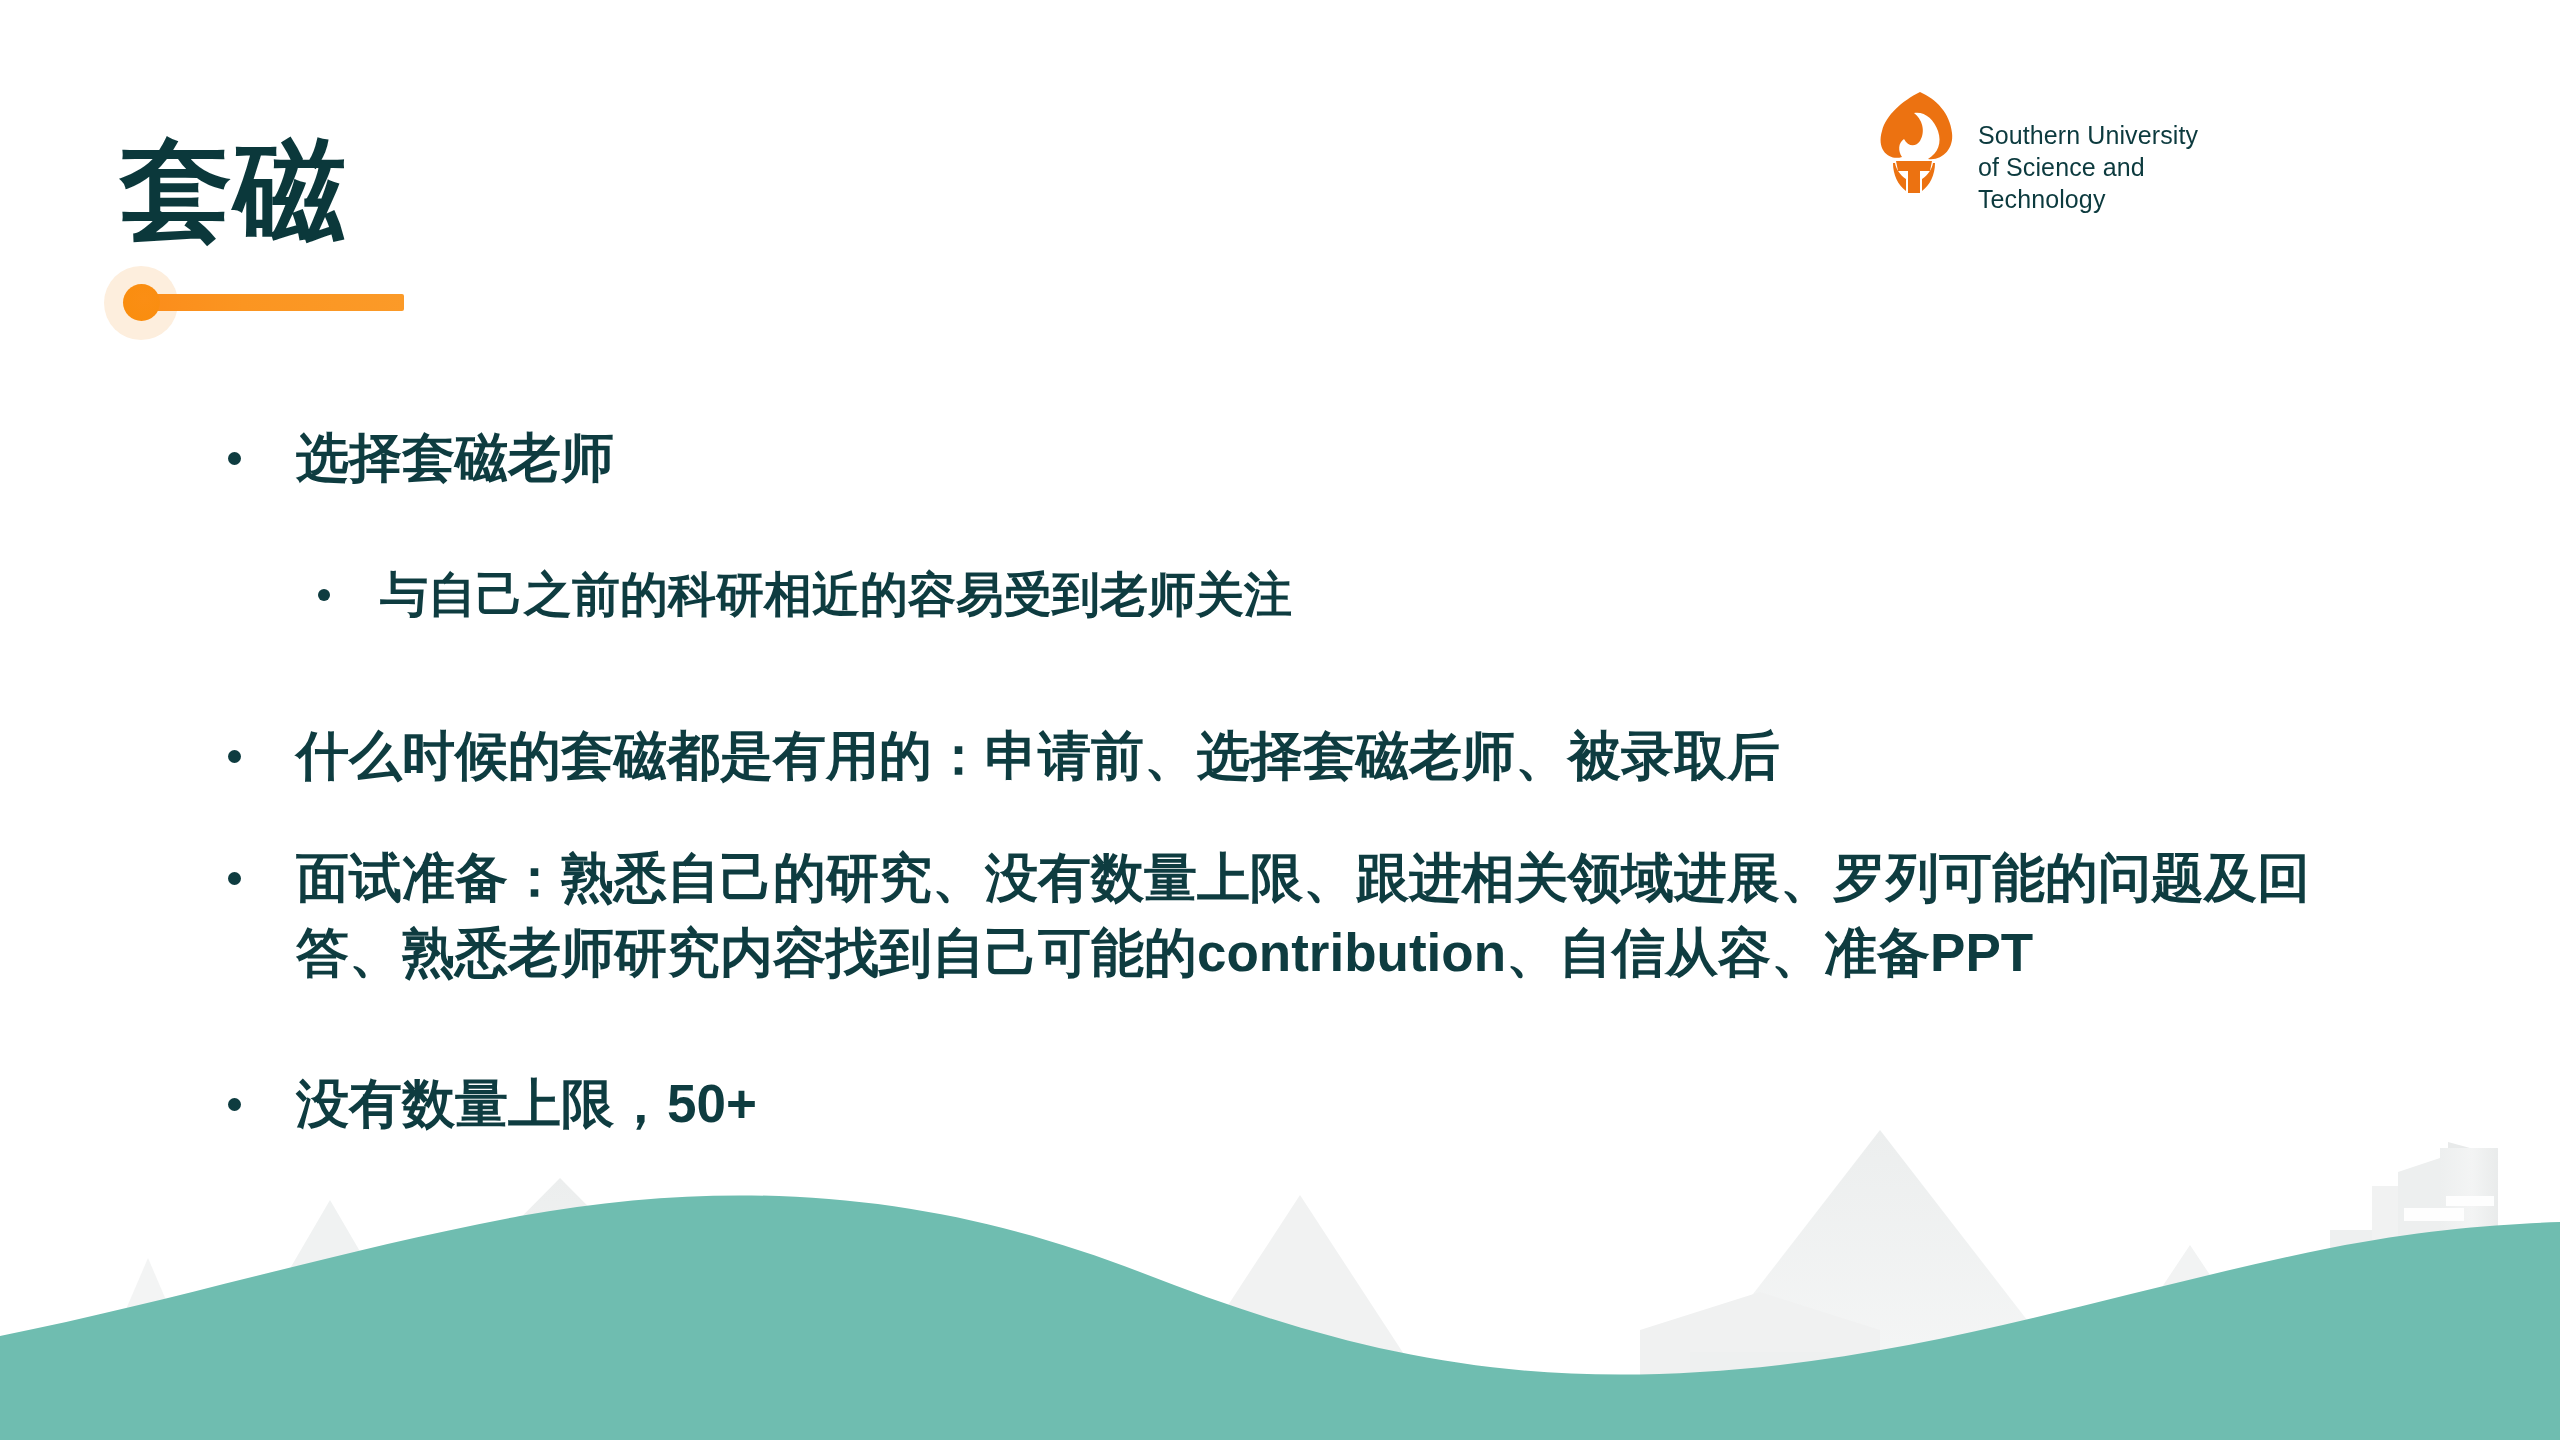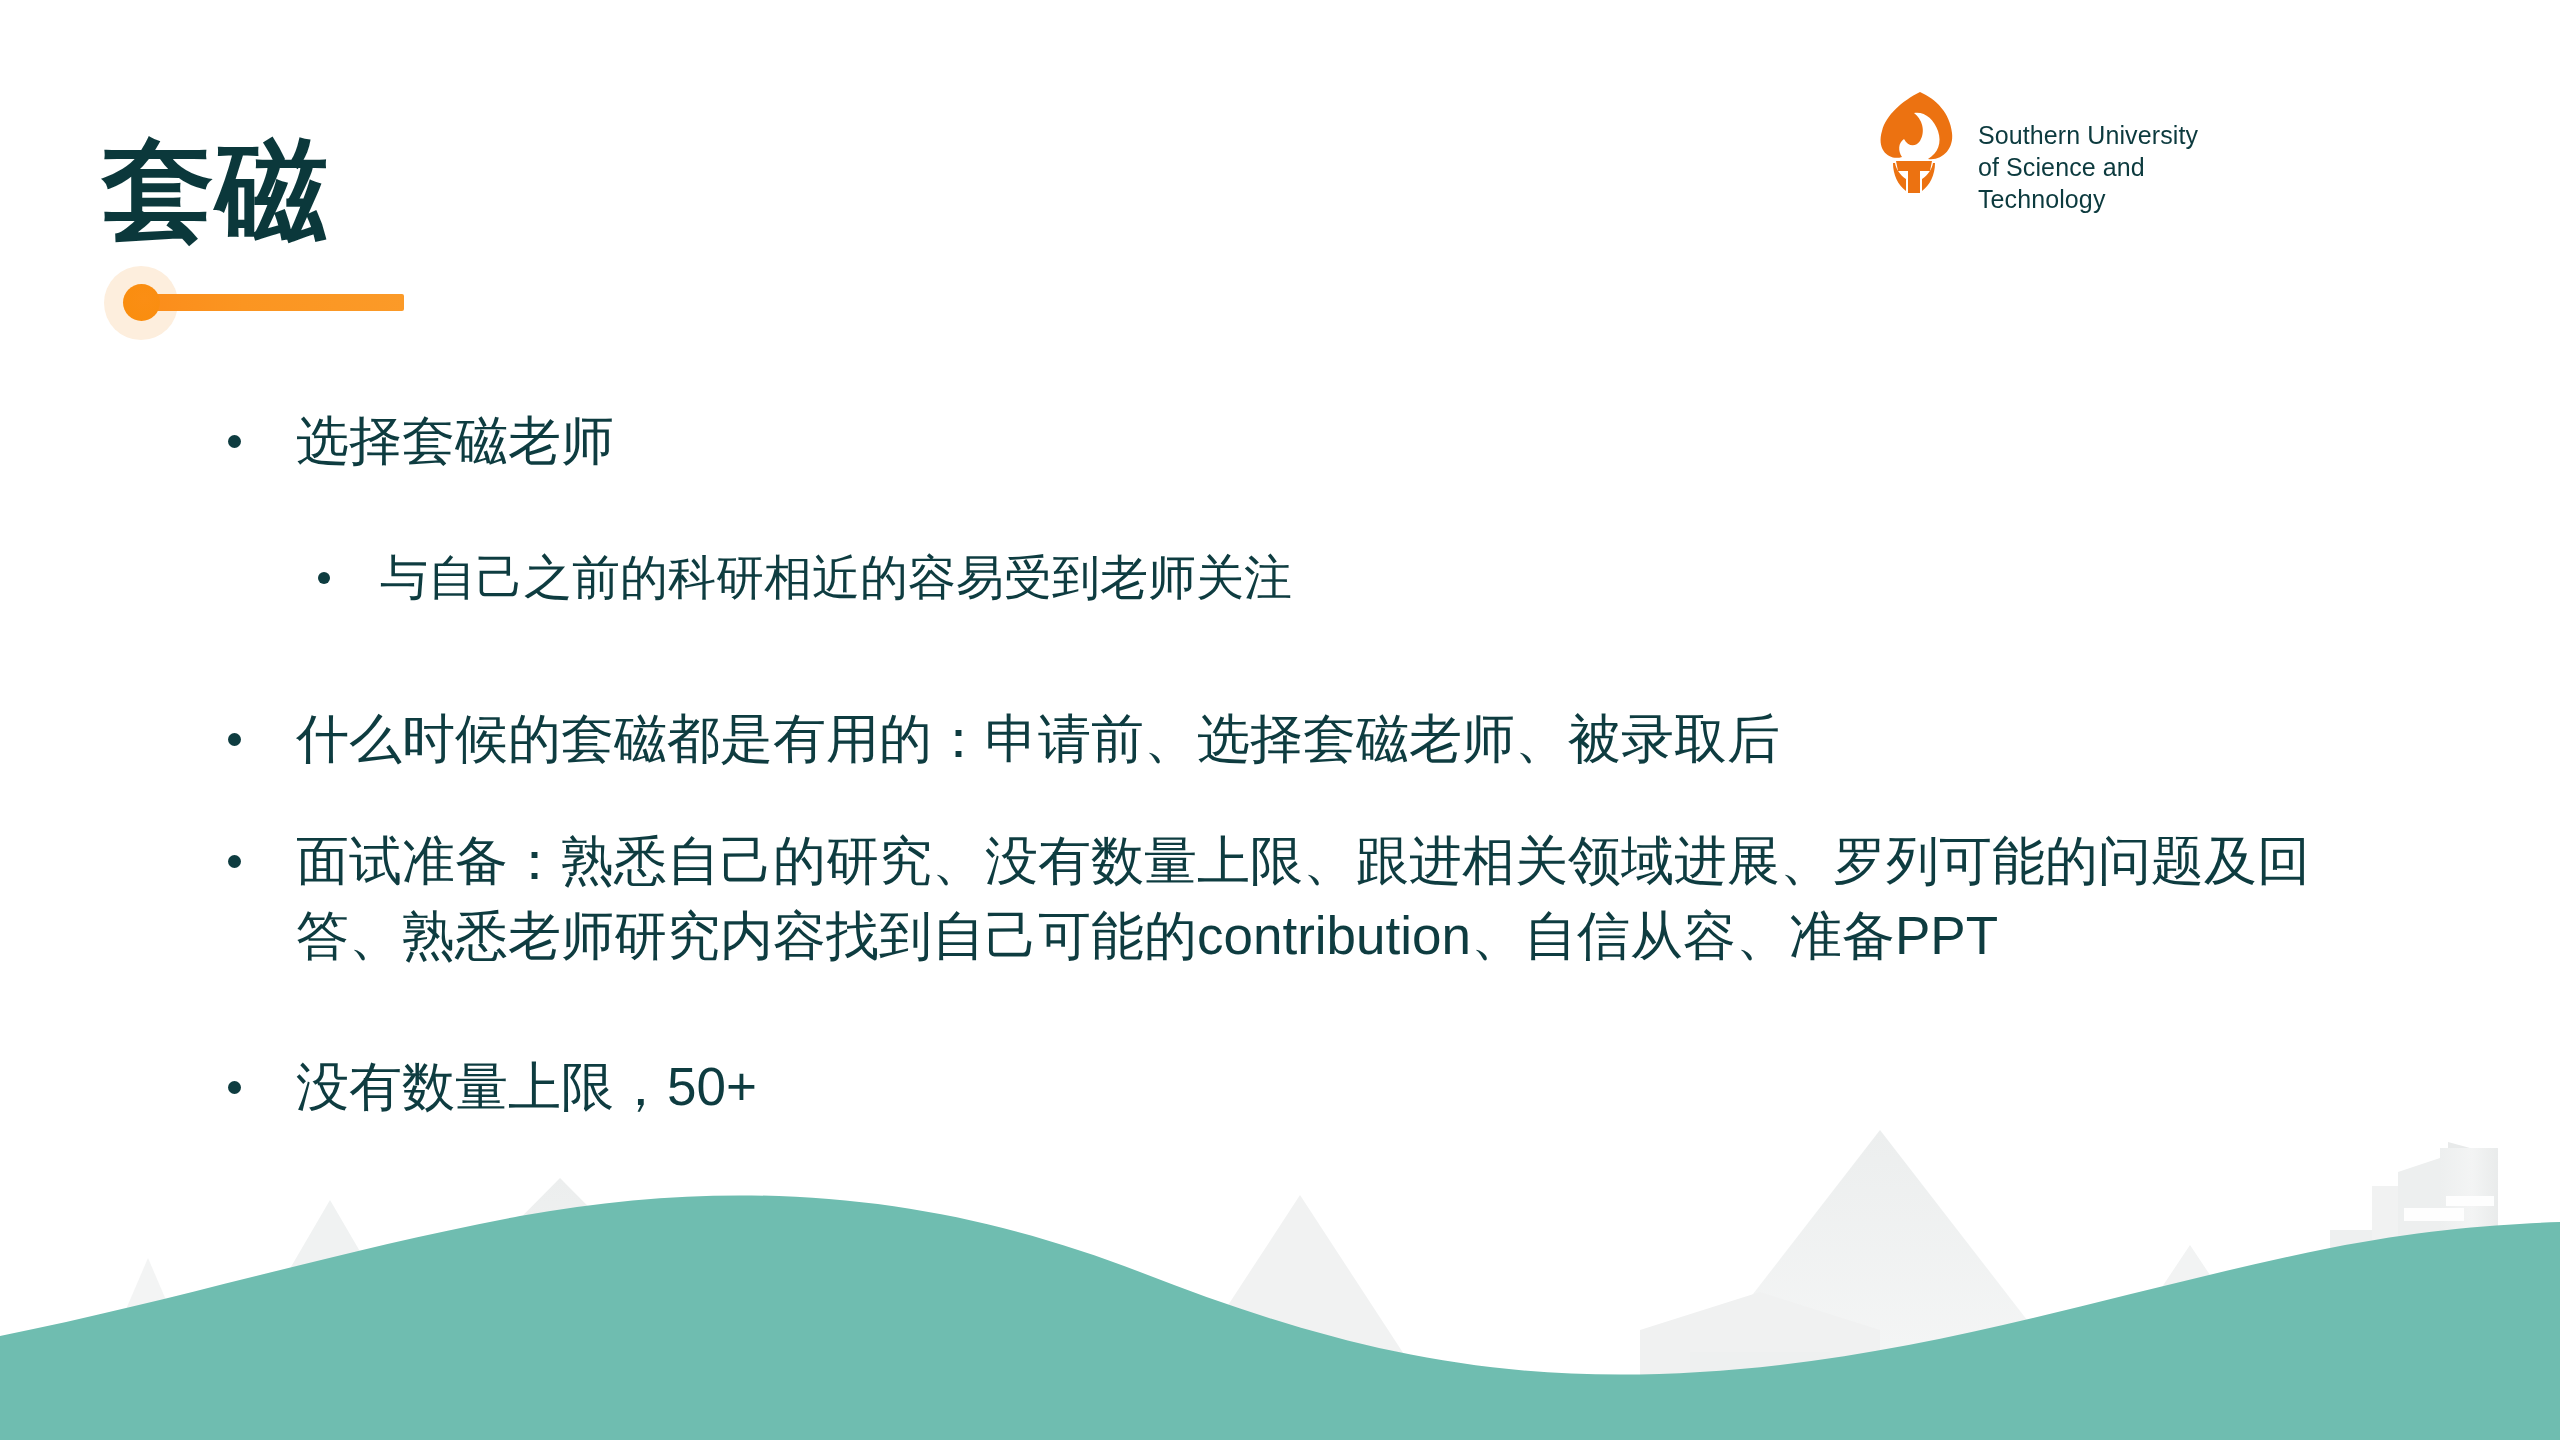--- a/index.html
+++ b/index.html
@@ -52,21 +52,21 @@
     line-height: 1.28;
     letter-spacing: .1px;
     white-space: pre-line;
     font-family: "Liberation Sans", sans-serif;
     margin-top: 48px;
   }
 
   
   #title {
     position: absolute;
-    left: 102px;
+    left: 120px;
     top: 132px;
     font-size: 112px;
     line-height: 1.05;
     font-weight: bold;
     color: #0b383b;
     letter-spacing: 2px;
     z-index: 5;
     font-family: "Liberation Sans", "DejaVu Sans", sans-serif;
   }
 
@@ -100,23 +100,24 @@
     left: 19px; top: 18px;
     width: 37px; height: 37px;
     border-radius: 50%;
     background: radial-gradient(circle at 60% 40%, #fb8e14, #f98d0d);
   }
 
   
   #body {
     position: absolute;
     left: 0;
-    top: 403px;
+    top: 420px;
     width: 2313px;
     z-index: 5;
+    font-weight: bold;
   }
   .bullet {
     position: relative;
     display: flex;
     align-items: flex-start;
     color: #0e3c40;
     font-family: "Liberation Sans", "DejaVu Sans", sans-serif;
   }
   .bullet .dot {
     flex: 0 0 auto;

